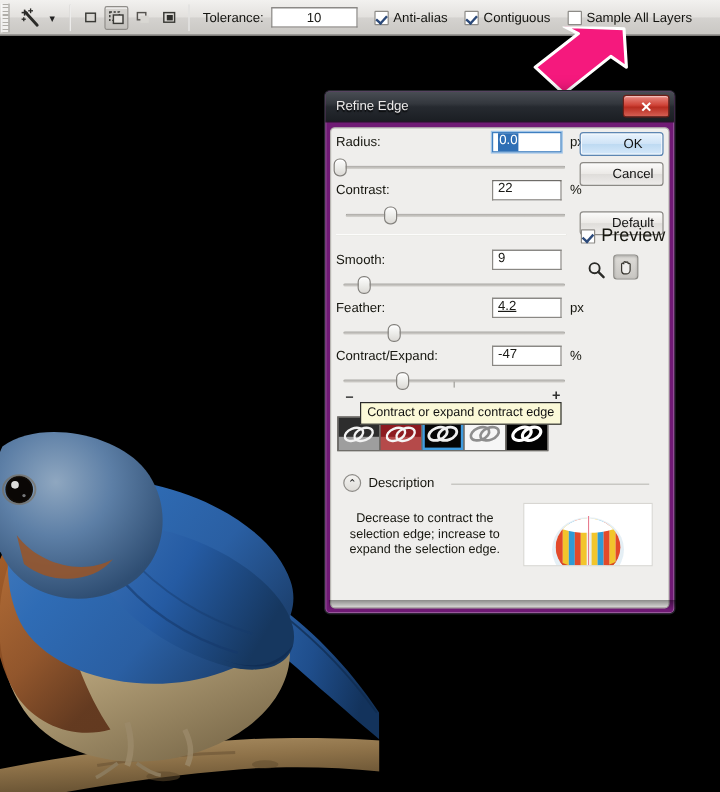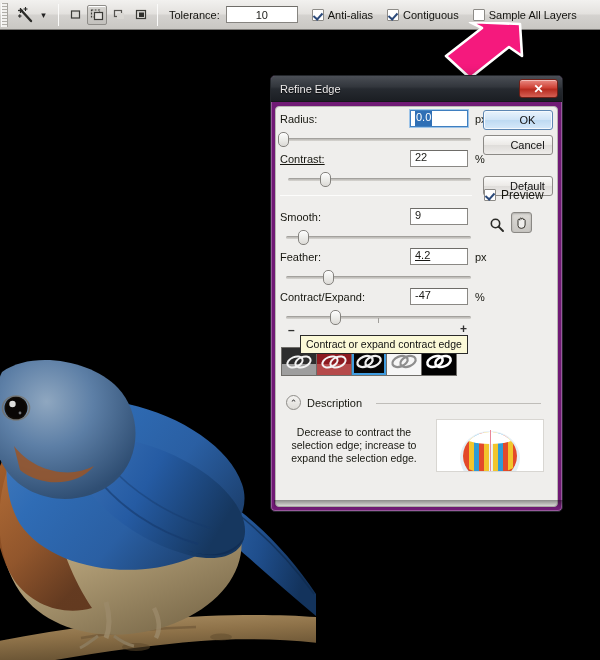--- a/index.html
+++ b/index.html
@@ -187,21 +187,21 @@
     border: 1px solid #8c8a86;
     padding-left: 19px;
   }
   .side-btn.primary {
     background: linear-gradient(to bottom,#e9f3fc 0%,#d0e4f7 48%,#bedaf2 52%,#d6e9fa 100%);
     border: 1px solid #5d86b2;
     box-shadow: 0 0 0 1px #f5f9fd inset;
   }
   .prev-row {
     position: absolute; display: flex; align-items: center; gap: 5px;
-    font-size: 12px; color: #16160f;
+    font-size: 15px; color: #16160f;
   }
   .tool-sq {
     position: absolute; width: 21px; height: 21px;
     display: flex; align-items: center; justify-content: center;
   }
   .tool-sq.pressed {
     background: linear-gradient(to bottom,#dedcd8,#c8c6c2);
     border: 1px solid #8a8884; border-radius: 3px;
     box-shadow: inset 0 1px 2px rgba(0,0,0,0.22);
   }
@@ -427,21 +427,21 @@
       <div class="dlg-inner">
 
         <span class="ctrl-label" style="left:4px; top:6px;">Radius:</span>
         <div class="ctrl-field sel" style="left:134px; top:3px;">
             <span>0.0</span>
           </div>
         <span class="ctrl-unit" style="left:199px; top:6px;">px</span>
         <div class="track" style="left:5px; top:31px; width:190px;"></div>
         <div class="thumb" style="left:2px; top:25px;"></div>
 
-        <span class="ctrl-label" style="left:4px; top:46px;text-decoration:underline;">Contrast:</span>
+        <span class="ctrl-label" style="left:4px; top:46px;">Contrast:</span>
         <div class="ctrl-field" style="left:134px; top:43px;">22</div>
         <span class="ctrl-unit" style="left:199px; top:46px;">%</span>
         <div class="track" style="left:12px; top:71px; width:183px;"></div>
         <div class="thumb" style="left:44px; top:65px;"></div>
 
         <div class="hr" style="left:4px; top:88px; width:192px;"></div>
 
         <span class="ctrl-label" style="left:4px; top:104px;">Smooth:</span>
         <div class="ctrl-field" style="left:134px; top:101px;">9</div>
         <div class="track" style="left:10px; top:129px; width:185px;"></div>

